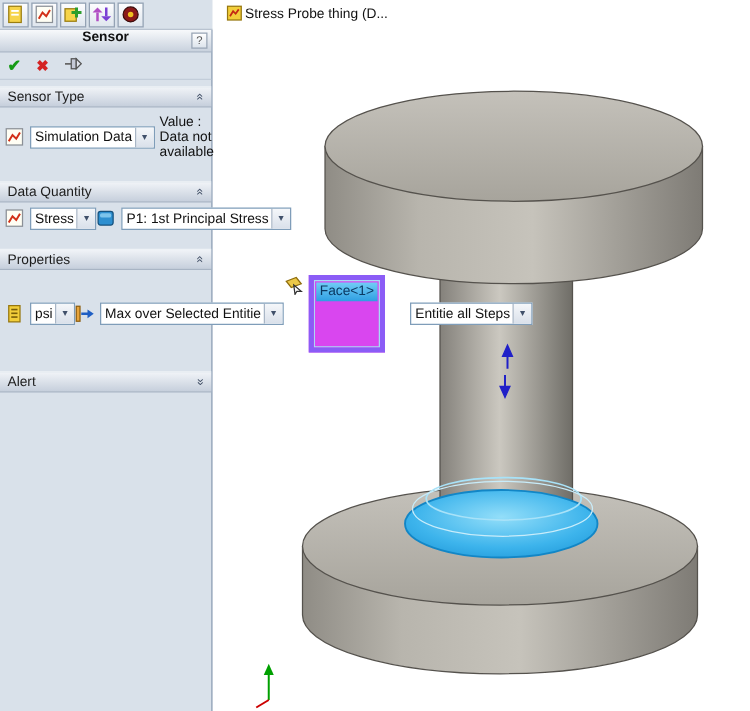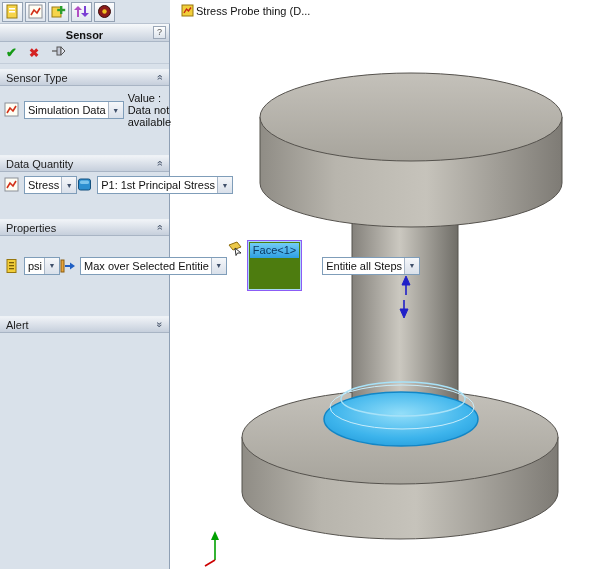--- a/index.html
+++ b/index.html
@@ -10,47 +10,47 @@
   
   #pm-tabs{position:absolute;left:0;top:0;width:170px;height:24px;background:#d9e1ea;
     border-bottom:1px solid #b9c3d0;display:flex;align-items:center;gap:2px;padding:1px 2px;z-index:3}
   .tab-btn{width:21px;height:20px;border:1px solid #94a2b4;background:linear-gradient(#fdfdfe,#dfe6ee);
     display:flex;align-items:center;justify-content:center;padding:0}
 
   
   #panel{position:absolute;left:0;top:24px;width:170px;height:545px;background:#d9e1ea;
     border-right:1px solid #8fa0b5;z-index:2}
   .pm-title{height:18px;background:linear-gradient(#f7f9fb,#c9d2de);border-bottom:1px solid #aab6c6;
-    display:flex;align-items:flex-end;justify-content:center;position:relative;font-weight:bold}
+    display:flex;align-items:flex-start;justify-content:center;position:relative;font-weight:bold}
   .pm-help{position:absolute;right:3px;top:2px;width:13px;height:13px;border:1px solid #9aa6b6;
     background:linear-gradient(#fff,#dde4ec);font-size:9px;color:#555;line-height:11px;text-align:center;padding:0}
   .pm-actions{height:22px;display:flex;align-items:center;gap:12px;padding-left:6px;border-bottom:1px solid #c3cdd9}
   .act{background:none;border:none;padding:0;font-size:13px;font-weight:bold}
   .act.ok{color:#159a15}
   .act.cancel{color:#d42222;font-size:12px}
-  .sec{margin-top:20px}
+  .sec{margin-top:10px}
   .sec.first{margin-top:5px}
   .sec-h{height:17px;background:linear-gradient(#f0f3f7,#c6cfdc);border-top:1px solid #eef2f6;
     border-bottom:1px solid #a8b4c4;display:flex;align-items:center;padding:0 6px;font-weight:normal;color:#1c1c1c}
   .chev{margin-left:auto;font-size:10px;color:#3c4a61;transform:rotate(-90deg);display:inline-block}
   .chev.down{transform:rotate(90deg)}
   .sec-b{padding:4px 24px 5px 4px;display:flex;flex-direction:row;gap:0}
   .row{display:flex;align-items:center;gap:4px}
   .ic{width:16px;height:16px;flex:0 0 16px;display:flex;align-items:center;justify-content:center}
   .dd{flex:1;height:18px;background:#fff;border:1px solid #7f9db9;display:flex;align-items:center;
     padding-left:3px;overflow:hidden;white-space:nowrap}
   .dd-t{flex:1;overflow:hidden;white-space:nowrap}
   .dd-a{width:15px;height:16px;margin-left:2px;border-left:1px solid #a9b6c6;
     background:linear-gradient(#f5f7fa,#d9e0ea);display:flex;align-items:center;justify-content:center;
     font-size:7px;color:#40506a;flex:0 0 15px}
   .val-text{padding:2px 0 2px 4px}
   .chkrow{display:flex;align-items:center;gap:5px;margin-left:26px;margin-top:2px}
   .chk{width:12px;height:12px;background:#fff;border:1px solid #7a8a9c;flex:0 0 12px}
   .listrow{align-items:flex-start}
-  .listbox{flex:1;height:51px;background:#4d7c0f;border:1px solid #8b5cf6;box-shadow:inset 0 0 0 1px #a8d9f5;
+  .listbox{flex:1;height:62px;background:#d946ef;border:4px solid #8b5cf6;box-shadow:inset 0 0 0 1px #a8d9f5;
     padding:2px;overflow:hidden}
   .list-item{height:15px;background:linear-gradient(#72ccf6,#2f9fe2);color:#0b3a63;padding:0 3px;line-height:15px}
   .steps-row{margin-left:20px}
 
   
   #tree-item{position:absolute;left:181px;top:4px;display:flex;align-items:center;gap:2px;z-index:1}
   #model-svg{position:absolute;left:170px;top:24px;z-index:0}
 </style>
 </head>
 <body>

